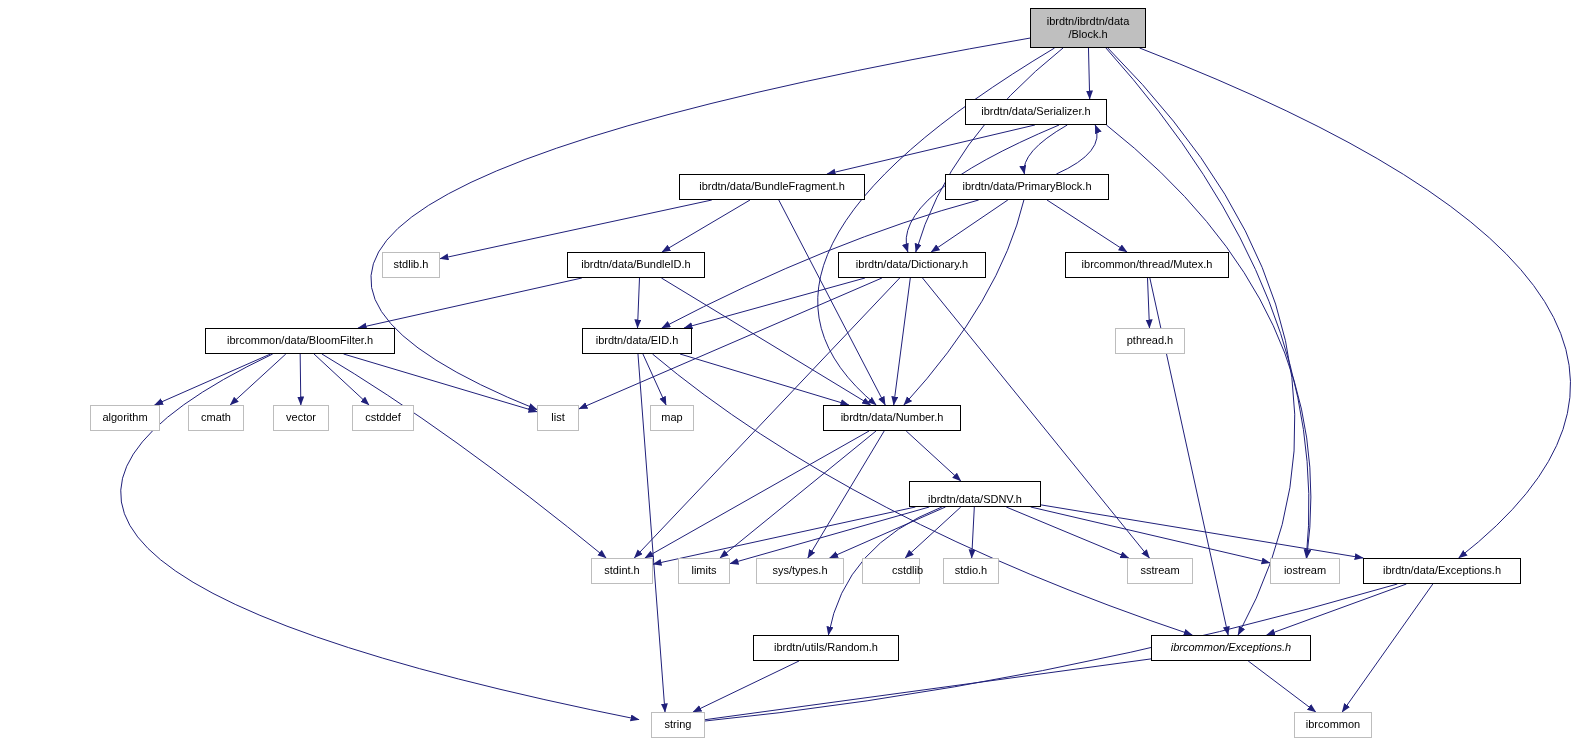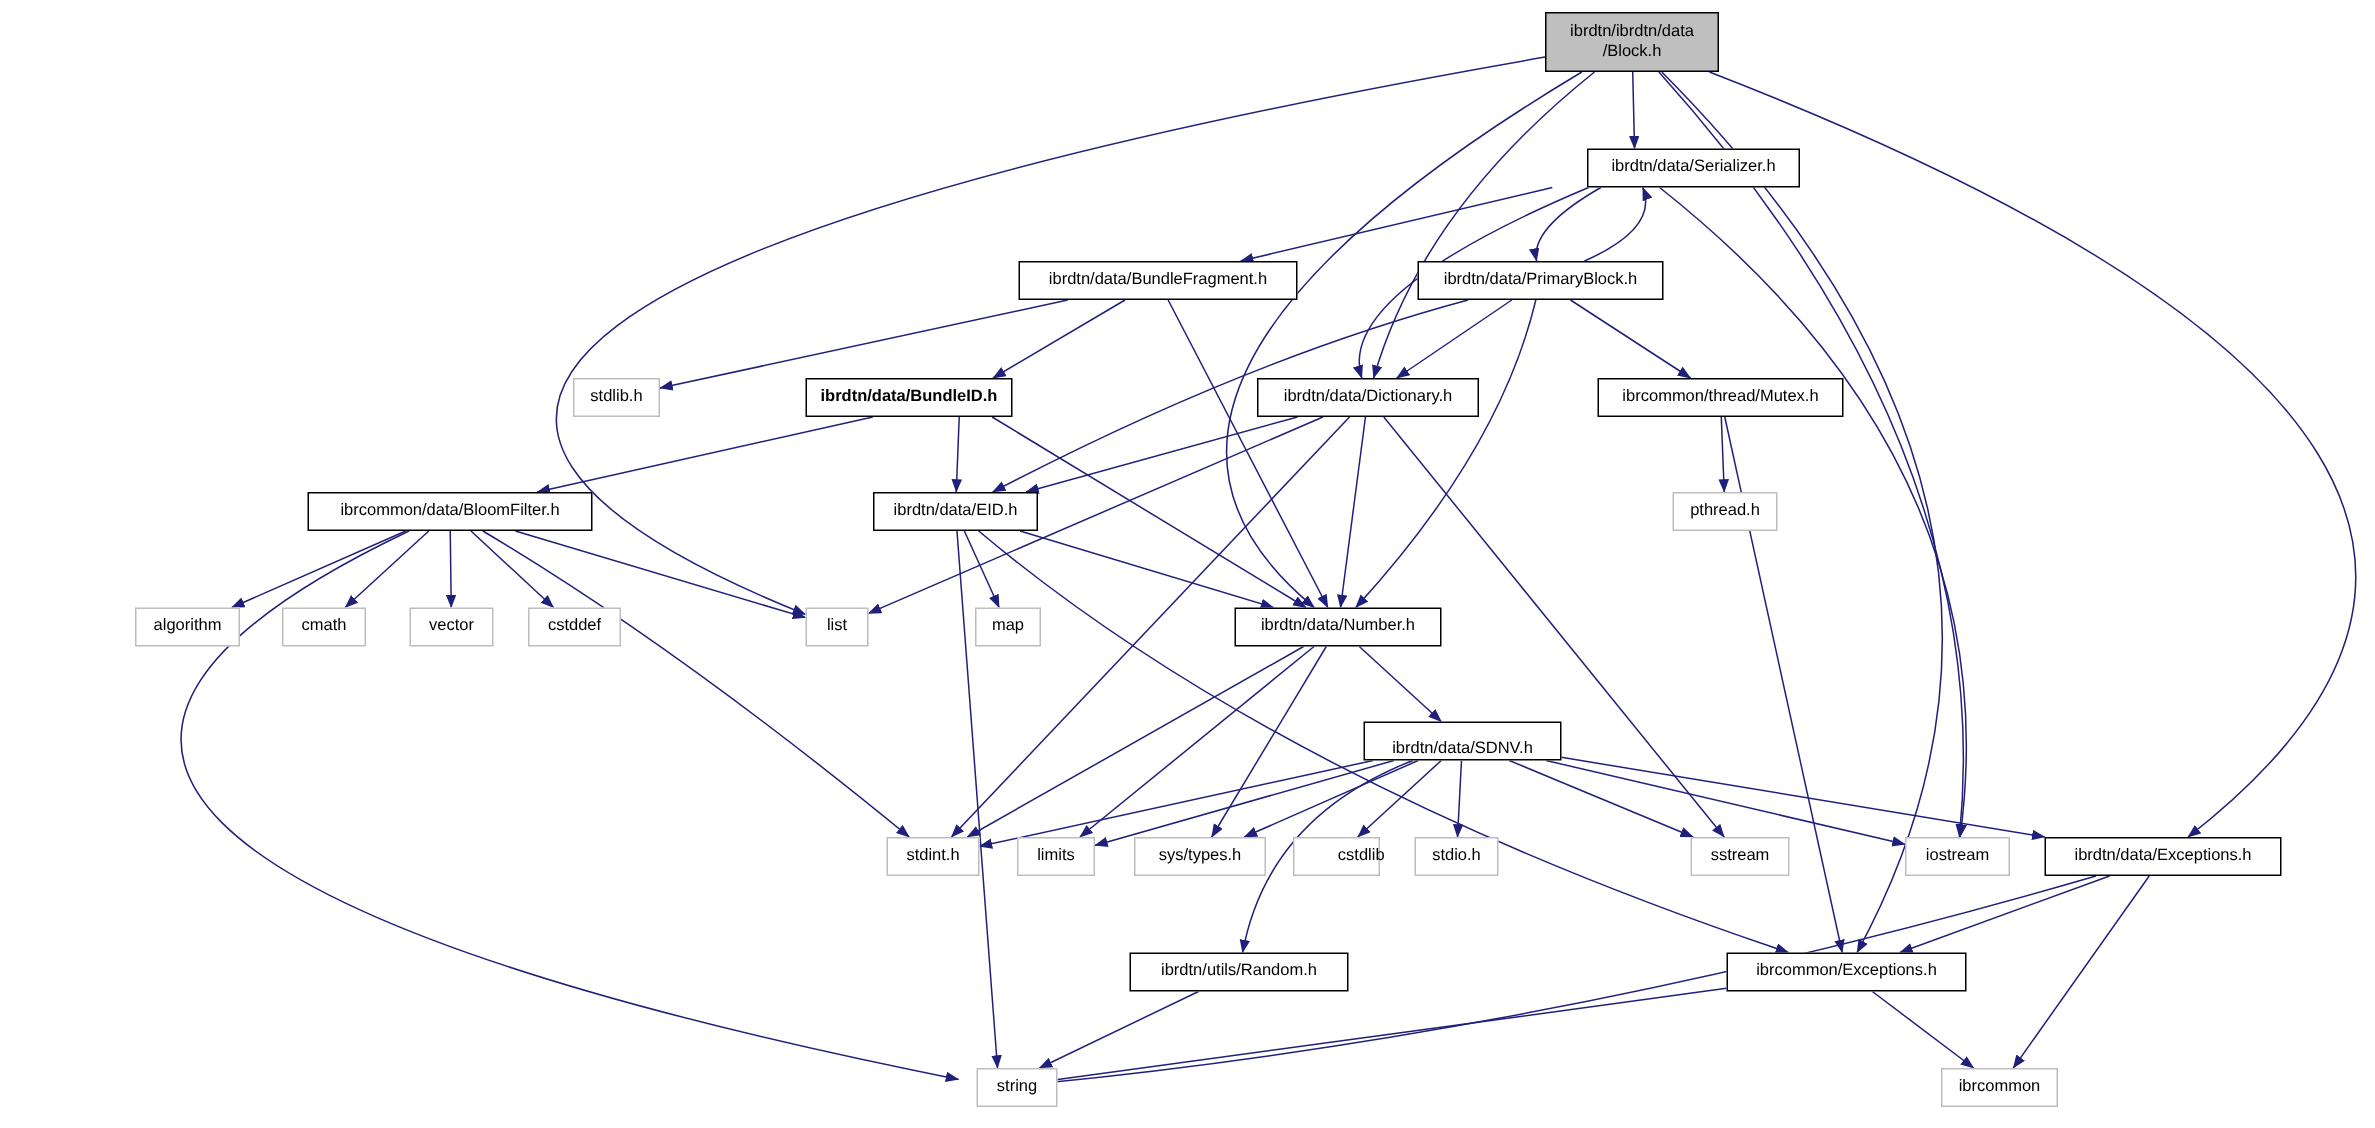--- a/index.html
+++ b/index.html
@@ -98,33 +98,33 @@
       <path d="M 1406.3766233766235,584 L 1266.6233766233765,635" class="edge" marker-end="url(#arrow)"></path>
       <path d="M 1432.7987012987012,584 L 1342.2012987012988,712" class="edge" marker-end="url(#arrow)"></path>
       <path d="M 1397.3333333333333,584 Q 1040,688 693,722.3288770053476" class="edge" marker-end="url(#arrow)"></path>
       <path d="M 1248.2207792207791,661 L 1315.7792207792209,712" class="edge" marker-end="url(#arrow)"></path>
       <path d="M 1151,658.9026548672566 L 693,721.3203539823008" class="edge" marker-end="url(#arrow)"></path>
     </svg>
 <div class="node root" style="left: 1030px; top: 8px; width: 116px; height: 40px;">
       <span>ibrdtn/ibrdtn/data</span>
       <span>/Block.h</span>
     </div>
-    <div class="node internal" style="left: 1058px; top: 99px; width: 142px; height: 26px;">
+    <div class="node internal" style="left: 965px; top: 99px; width: 142px; height: 26px;">
       <span>ibrdtn/data/Serializer.h</span>
     </div>
     <div class="node internal" style="left: 679px; top: 174px; width: 186px; height: 26px;">
       <span>ibrdtn/data/BundleFragment.h</span>
     </div>
     <div class="node internal" style="left: 945px; top: 174px; width: 164px; height: 26px;">
       <span>ibrdtn/data/PrimaryBlock.h</span>
     </div>
     <div class="node system" style="left: 382px; top: 252px; width: 58px; height: 26px;">
       <span>stdlib.h</span>
     </div>
-    <div class="node internal" style="left: 537px; top: 252px; width: 138px; height: 26px; font-weight: bold;">
+    <div class="node internal" style="left: 567px; top: 252px; width: 138px; height: 26px;">
       <span>ibrdtn/data/BundleID.h</span>
     </div>
     <div class="node internal" style="left: 838px; top: 252px; width: 148px; height: 26px;">
       <span>ibrdtn/data/Dictionary.h</span>
     </div>
     <div class="node internal" style="left: 1065px; top: 252px; width: 164px; height: 26px;">
       <span>ibrcommon/thread/Mutex.h</span>
     </div>
     <div class="node internal" style="left: 205px; top: 328px; width: 190px; height: 26px;">
       <span>ibrcommon/data/BloomFilter.h</span>
@@ -179,21 +179,21 @@
     </div>
     <div class="node system" style="left: 1270px; top: 558px; width: 70px; height: 26px;">
       <span>iostream</span>
     </div>
     <div class="node internal" style="left: 1363px; top: 558px; width: 158px; height: 26px;">
       <span>ibrdtn/data/Exceptions.h</span>
     </div>
     <div class="node internal" style="left: 753px; top: 635px; width: 146px; height: 26px;">
       <span>ibrdtn/utils/Random.h</span>
     </div>
-    <div class="node internal" style="left: 1151px; top: 635px; width: 160px; height: 26px;">
+    <div class="node internal" style="left: 1151px; top: 635px; width: 160px; height: 26px; font-style: italic;">
       <span>ibrcommon/Exceptions.h</span>
     </div>
     <div class="node system" style="left: 639px; top: 712px; width: 54px; height: 26px; margin-left: 12px;">
       <span>string</span>
     </div>
     <div class="node system" style="left: 1294px; top: 712px; width: 78px; height: 26px;">
       <span>ibrcommon</span>
     </div>
   </div>
 

